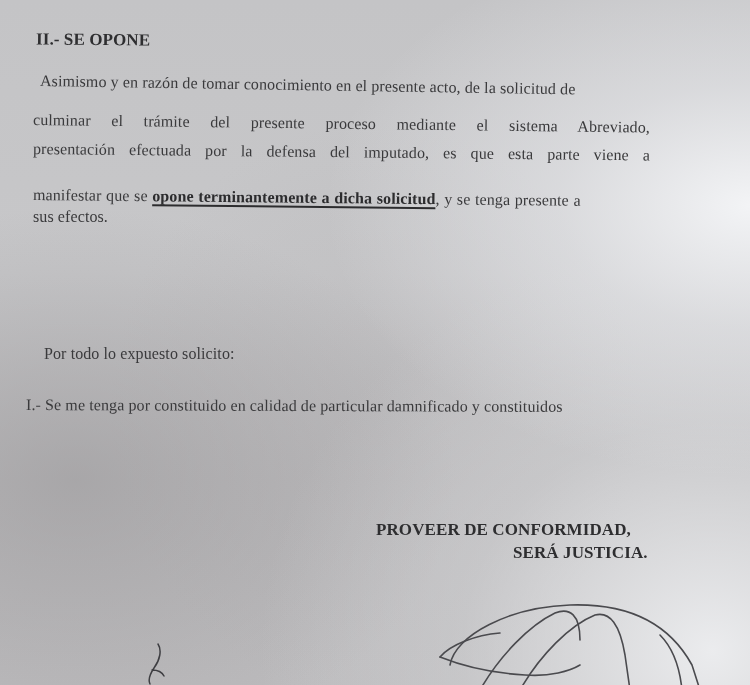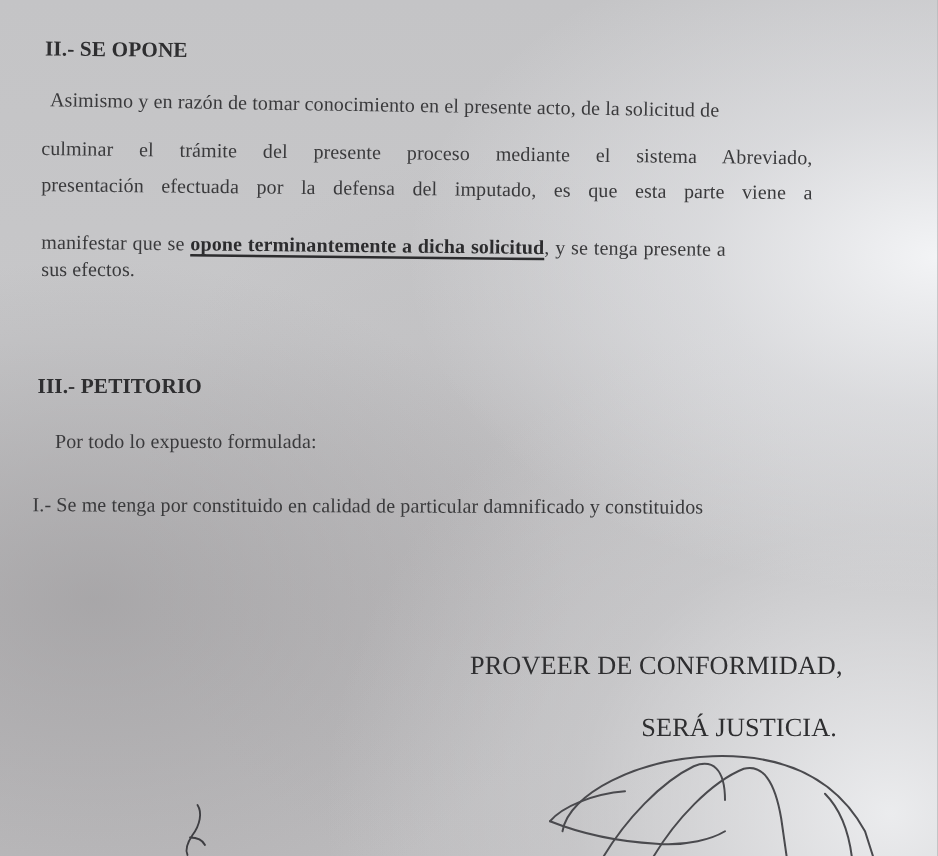--- a/index.html
+++ b/index.html
@@ -43,22 +43,22 @@
       white-space: normal;
     }
     .ul-bold {
       font-weight: bold;
       text-decoration: underline;
       text-decoration-thickness: 2px;
       text-underline-offset: 3px;
       color: #2c2c2e;
     }
     .closing {
-      font-weight: normal;
-      font-size: 21px;
+      font-weight: bold;
+      font-size: 17px;
       color: #2e2e30;
     }
     .signature {
       position: absolute;
       left: 430px;
       top: 595px;
       width: 300px;
       height: 95px;
     }
     .mark {
@@ -81,31 +81,30 @@
   <div class="txt just" style="left:33px; top:111px; width:617px; transform: rotate(0.7deg); transform-origin: left center;">culminar el trámite del presente proceso mediante el sistema Abreviado,</div>
 
   <div class="txt just" style="left:33px; top:140px; width:617px; transform: rotate(0.6deg); transform-origin: left center;">presentación efectuada por la defensa del imputado, es que esta parte viene a</div>
 
   <div class="txt" style="left:33px; top:186px; transform: rotate(0.6deg); transform-origin: left center; word-spacing: 0.5px;">
     <span>manifestar que se </span><span class="ul-bold">opone terminantemente a dicha solicitud</span><span>, y se tenga presente a</span>
   </div>
 
   <div class="txt" style="left:33px; top:208px;text-align:right;">sus efectos.</div>
 
-  <div class="txt heading" style="left:30px; top:299px;">III.- PETITORIO</div>
 
-  <div class="txt" style="left:44px; top:345px;">Por todo lo expuesto formulada:</div>
+  <div class="txt" style="left:44px; top:345px;">Por todo lo expuesto solicito:</div>
 
   <div class="txt" style="left:26px; top:396px; transform: rotate(0.2deg); transform-origin: left center;">I.- Se me tenga por constituido en calidad de particular damnificado y constituidos</div>
 
 
 
   <div class="txt closing" style="left:376px; top:520px;">PROVEER DE CONFORMIDAD,</div>
 
-  <div class="txt closing" style="left:513px; top:570px;">SERÁ JUSTICIA.</div>
+  <div class="txt closing" style="left:513px; top:543px;">SERÁ JUSTICIA.</div>
 
   <svg class="signature" viewBox="0 0 300 95">
     <g fill="none" stroke="#4a4a4e" stroke-width="1.6" stroke-linecap="round">
       <path d="M20 70 C 25 40, 80 12, 140 10 C 200 8, 240 30, 262 70 L 270 95"></path>
       <path d="M10 62 C 30 70, 60 78, 95 80 C 120 82, 140 76, 150 70"></path>
       <path d="M50 95 C 70 60, 100 30, 125 18 C 140 12, 150 20, 150 45"></path>
       <path d="M90 95 C 110 60, 140 30, 165 20 C 180 16, 190 30, 195 60 L 200 95"></path>
       <path d="M10 62 C 20 50, 45 40, 70 38"></path>
       <path d="M230 40 C 245 55, 250 75, 252 95"></path>
     </g>

